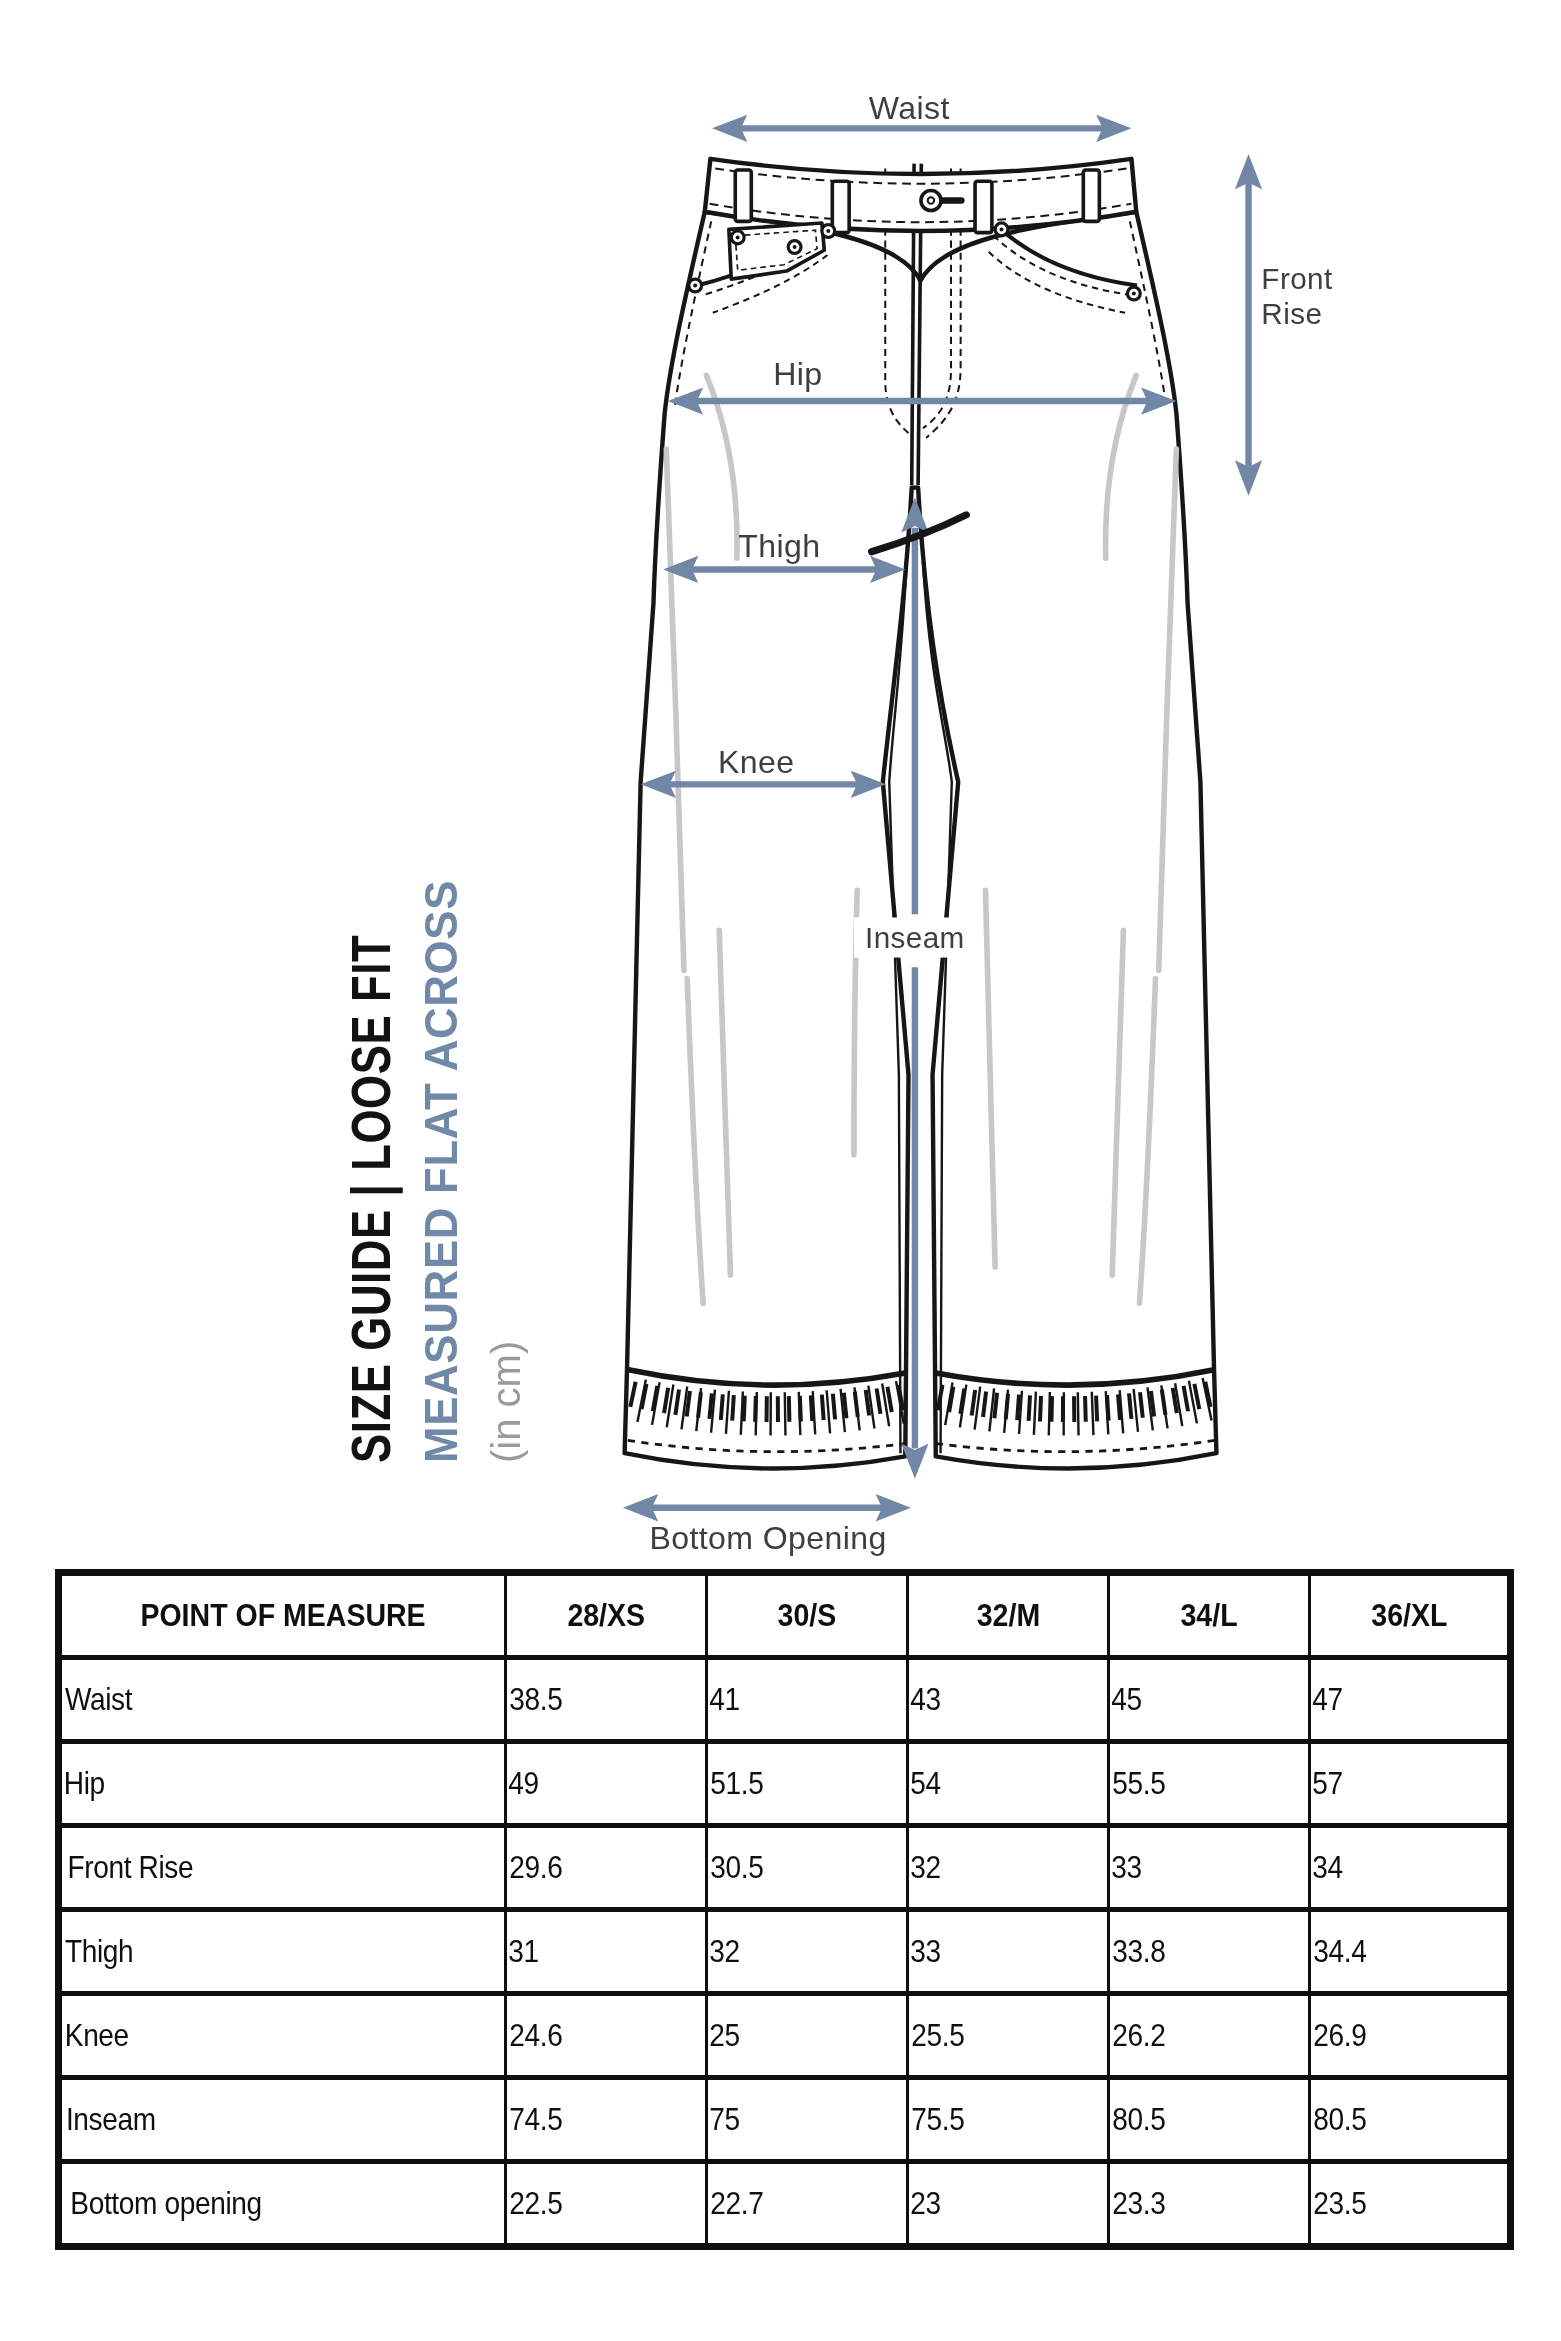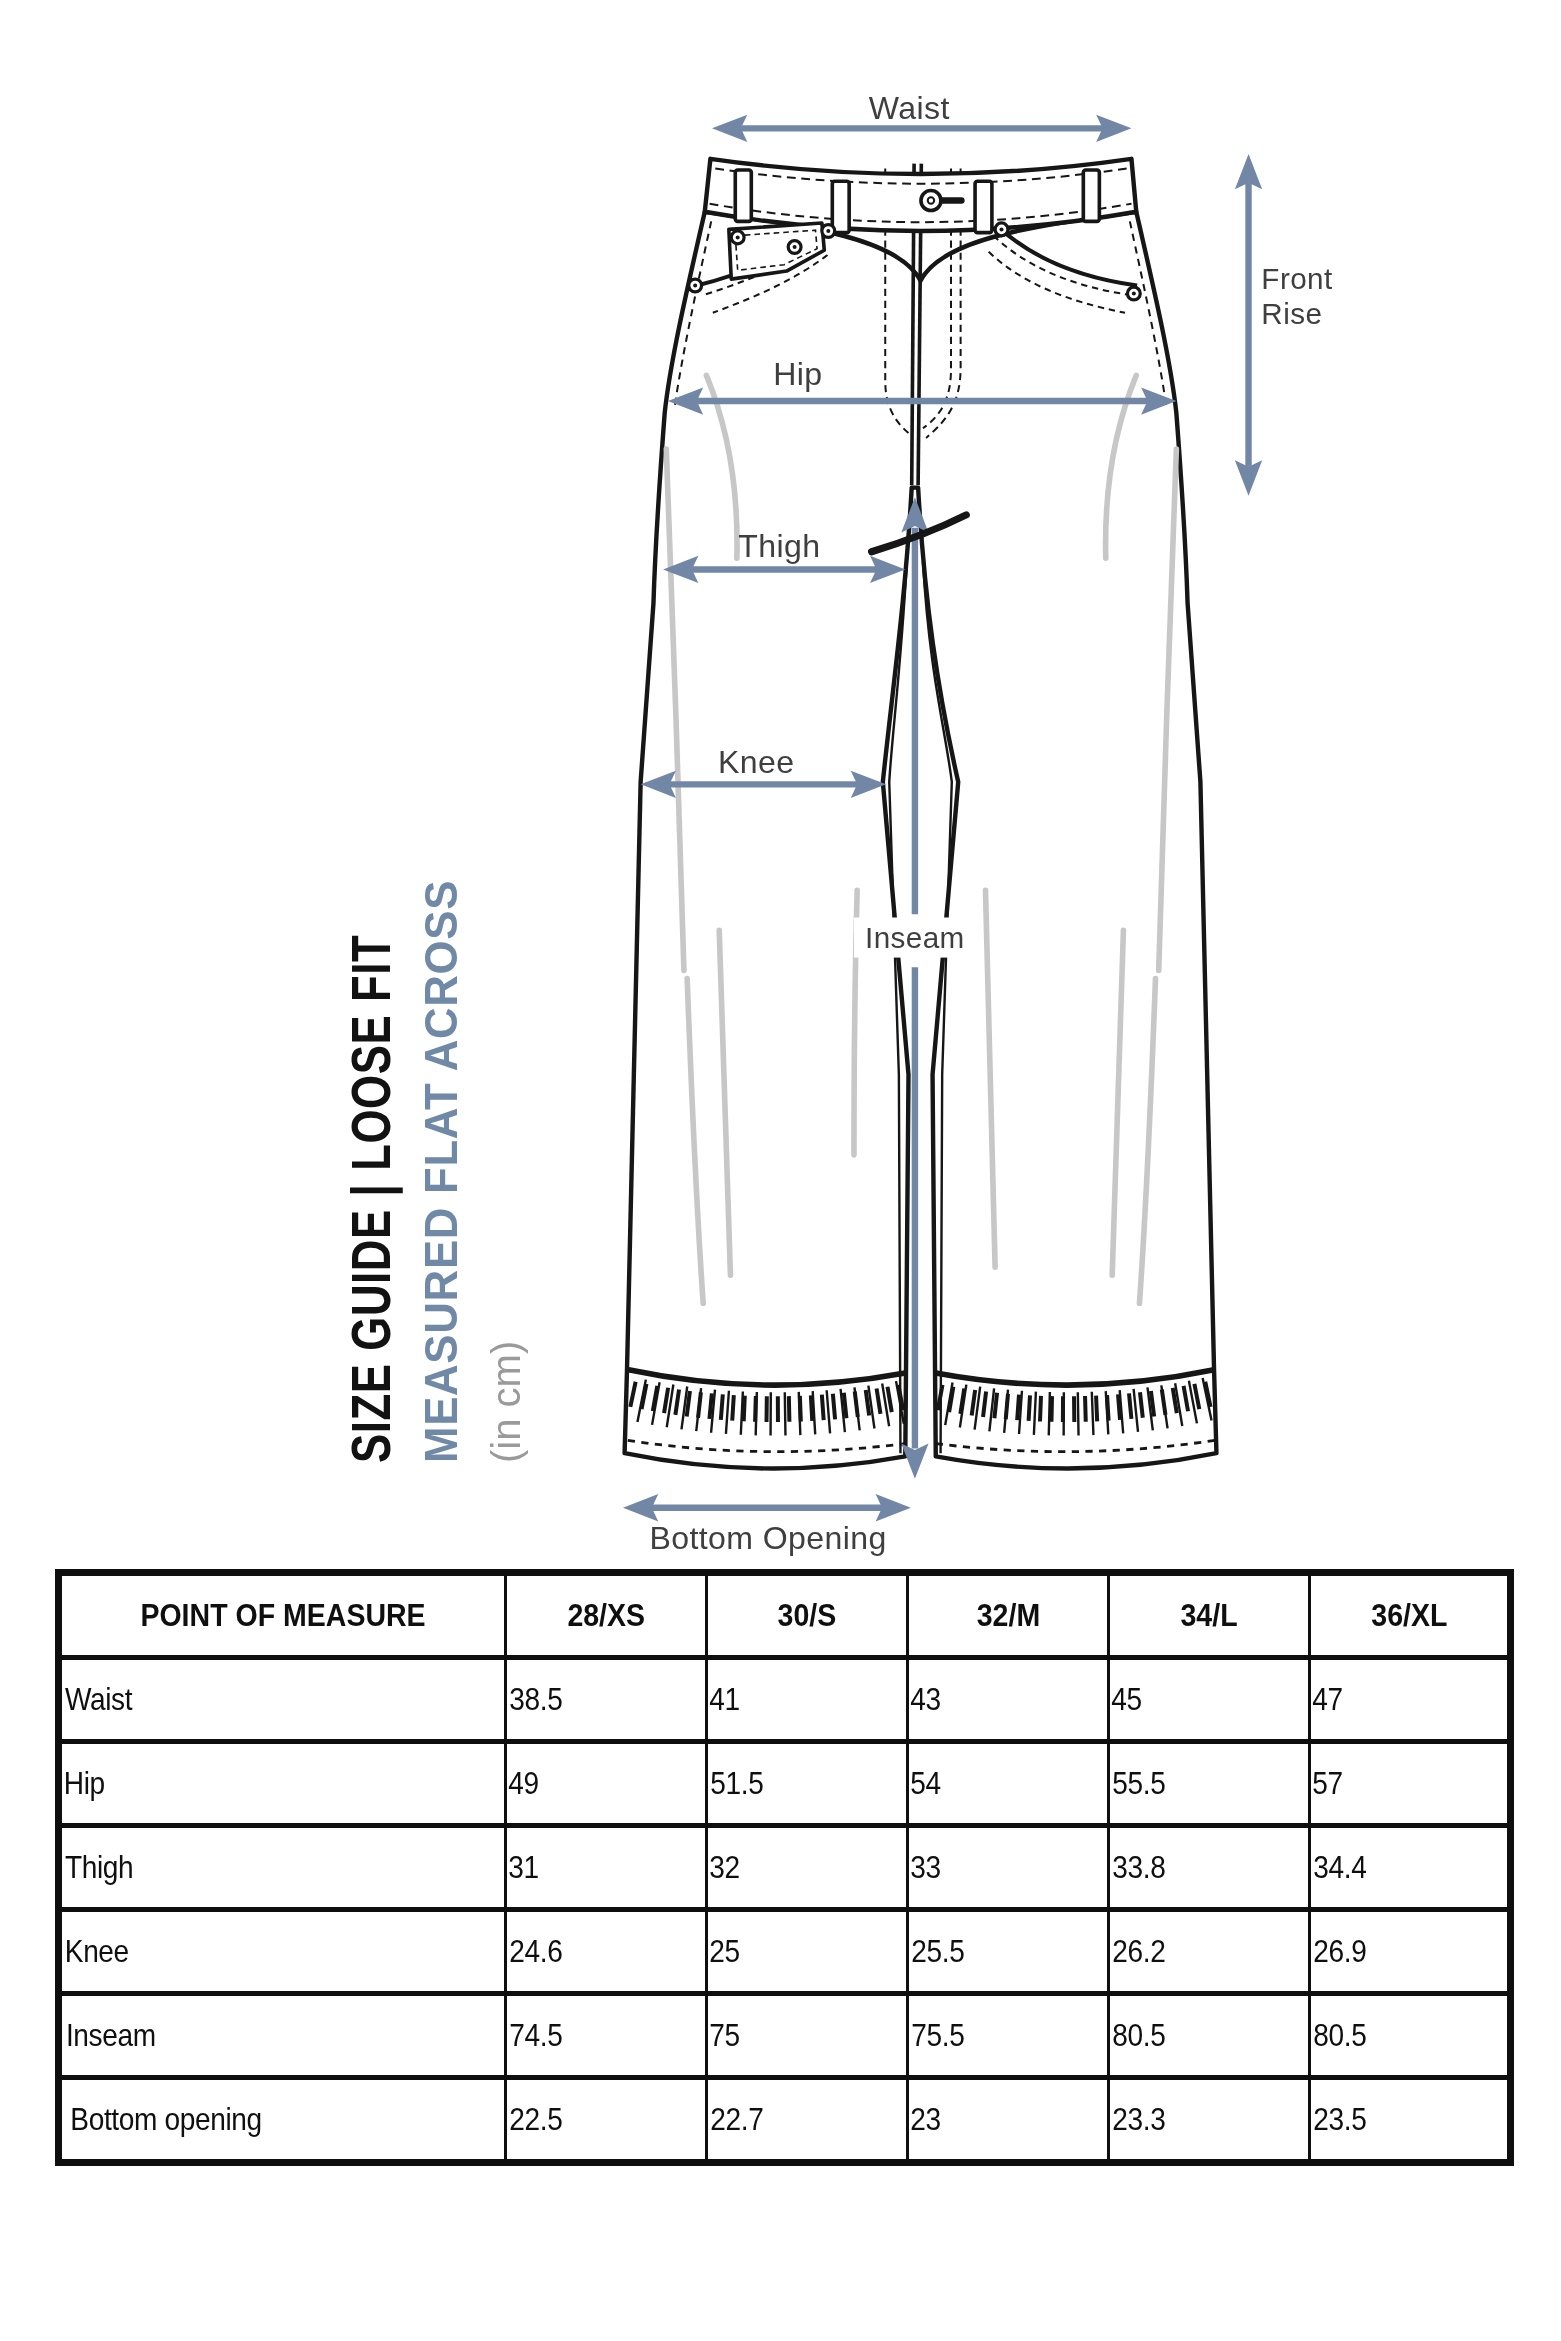--- a/index.html
+++ b/index.html
@@ -265,20 +265,28 @@
       </tr>
       <tr>
         <td><span class="sq">Hip</span></td>
         <td><span class="sq">49</span></td>
         <td><span class="sq">51.5</span></td>
         <td><span class="sq">54</span></td>
         <td><span class="sq">55.5</span></td>
         <td><span class="sq">57</span></td>
       </tr>
       <tr>
+        <td><span class="sq">Front Rise</span></td>
+        <td><span class="sq">29.6</span></td>
+        <td><span class="sq">30.5</span></td>
+        <td><span class="sq">32</span></td>
+        <td><span class="sq">33</span></td>
+        <td><span class="sq">34</span></td>
+      </tr>
+      <tr>
         <td><span class="sq">Thigh</span></td>
         <td><span class="sq">31</span></td>
         <td><span class="sq">32</span></td>
         <td><span class="sq">33</span></td>
         <td><span class="sq">33.8</span></td>
         <td><span class="sq">34.4</span></td>
       </tr>
       <tr>
         <td><span class="sq">Knee</span></td>
         <td><span class="sq">24.6</span></td>

